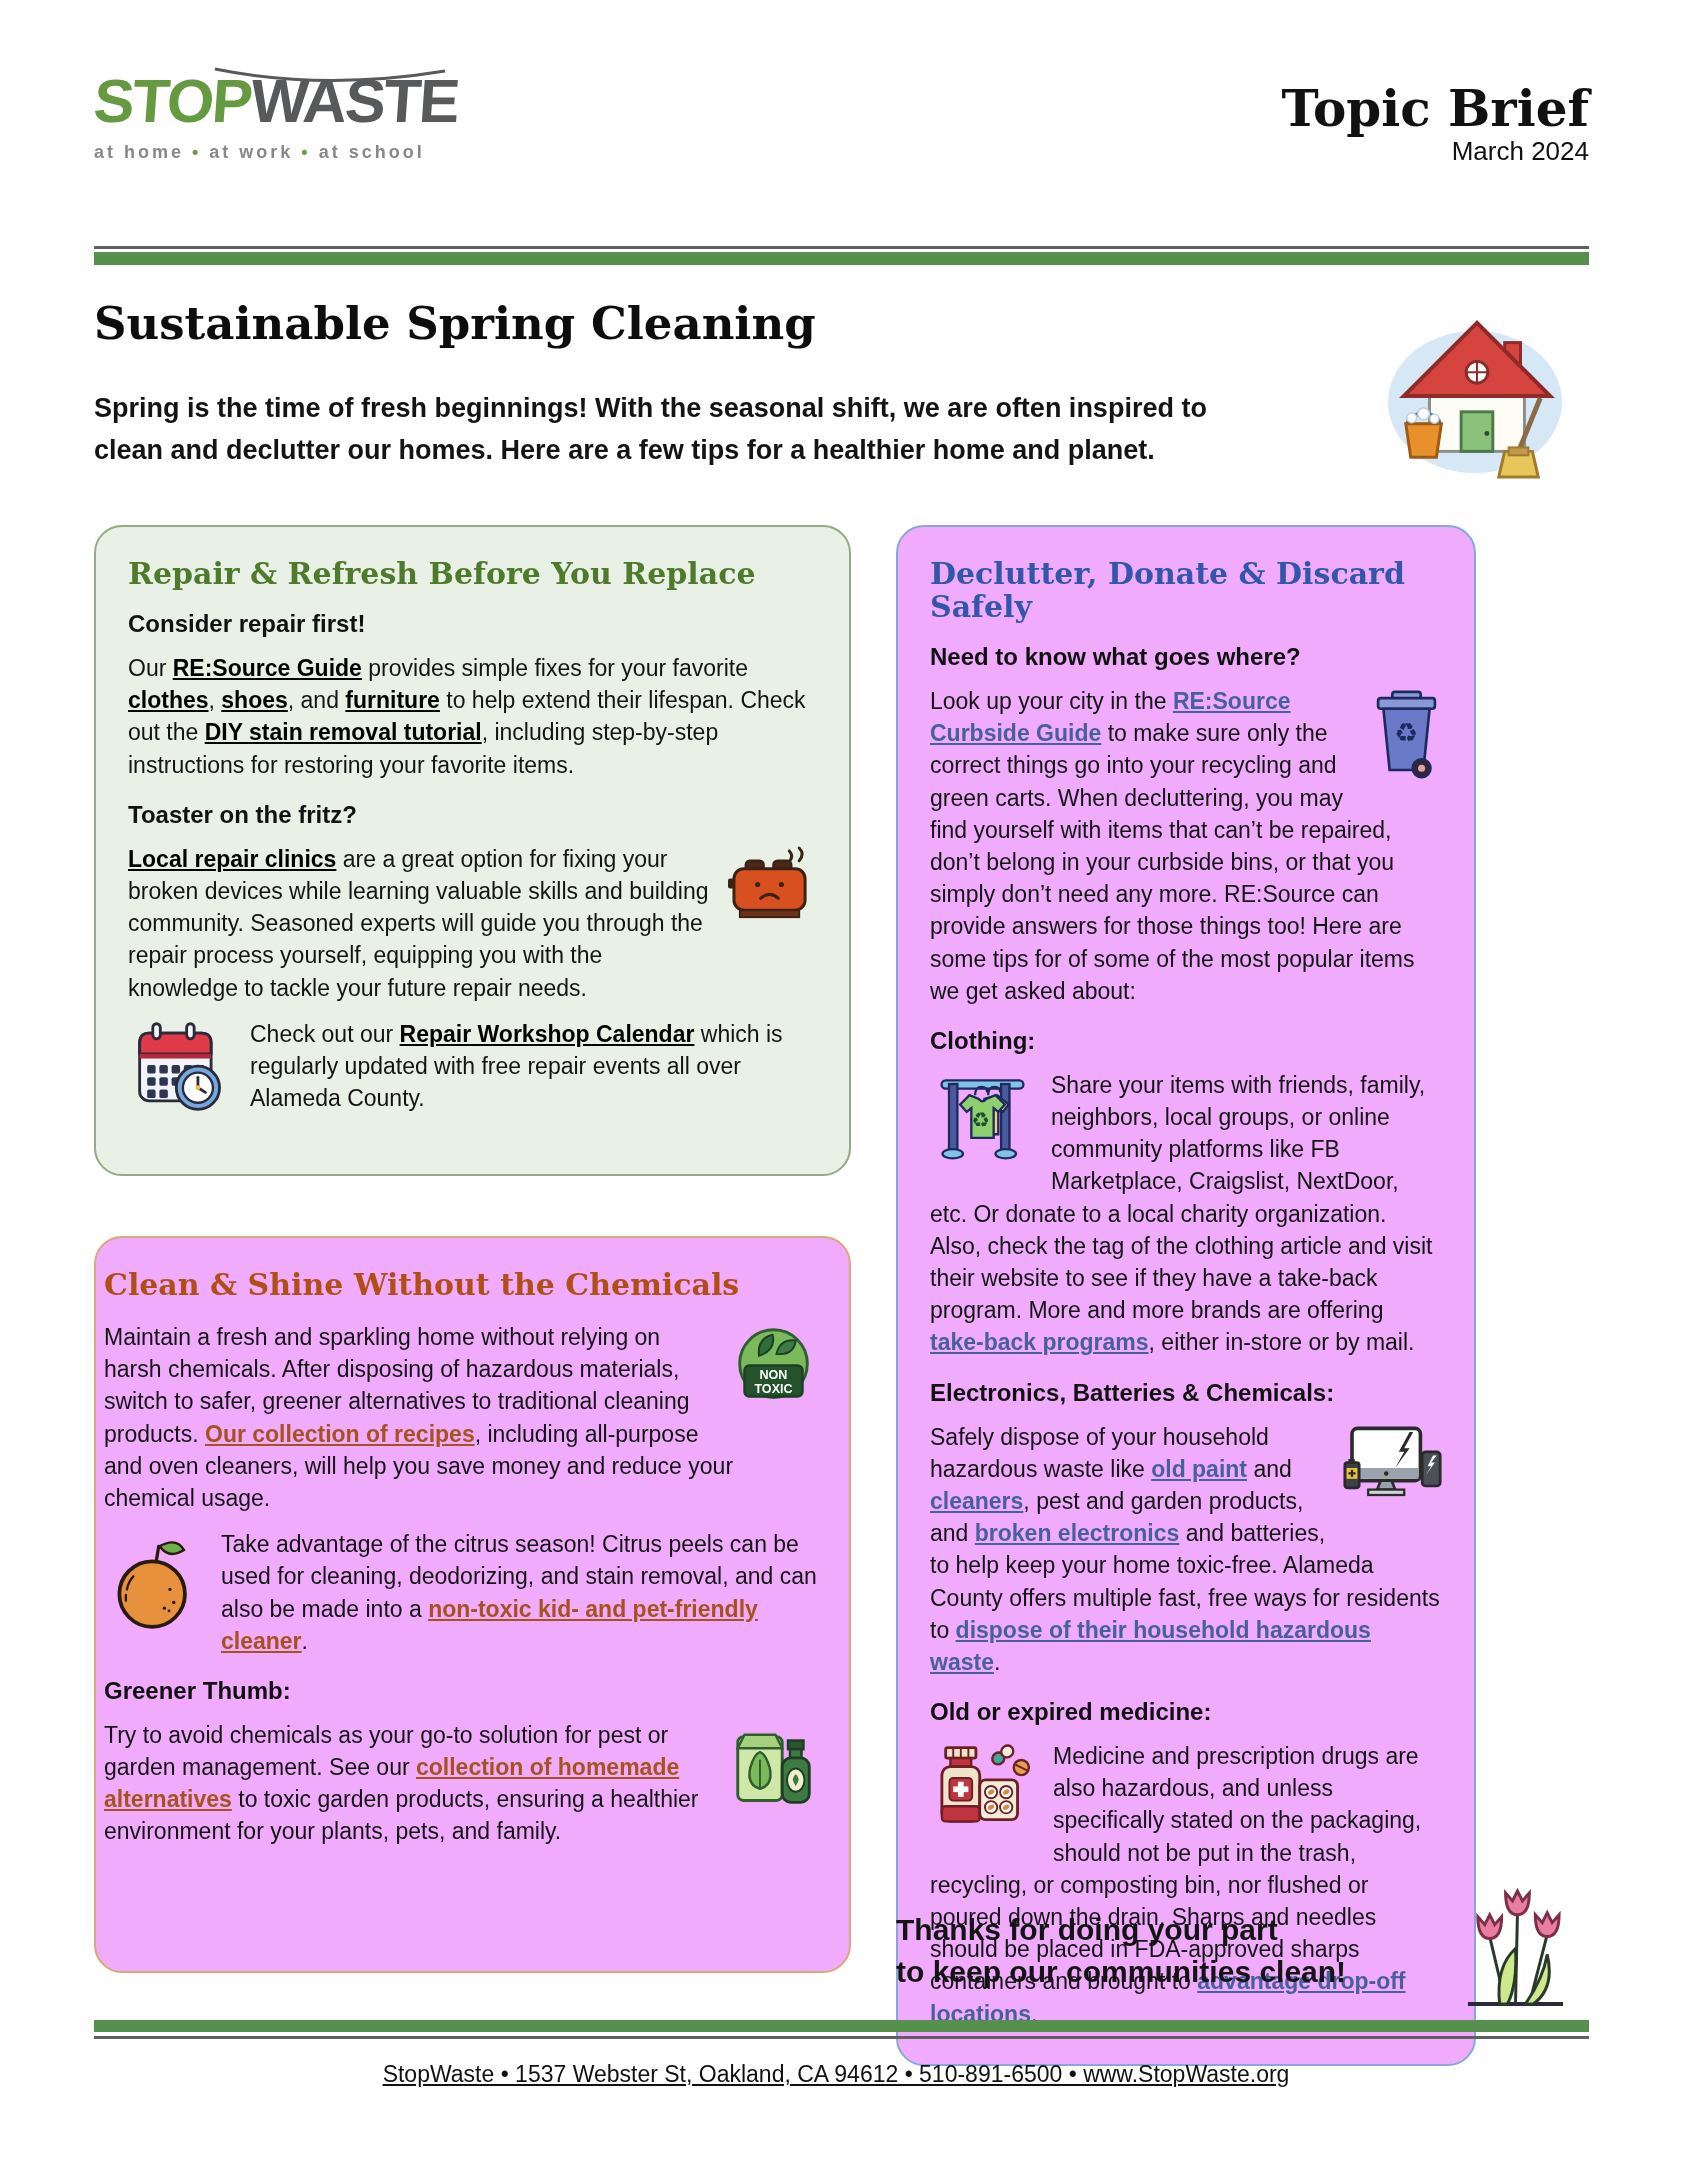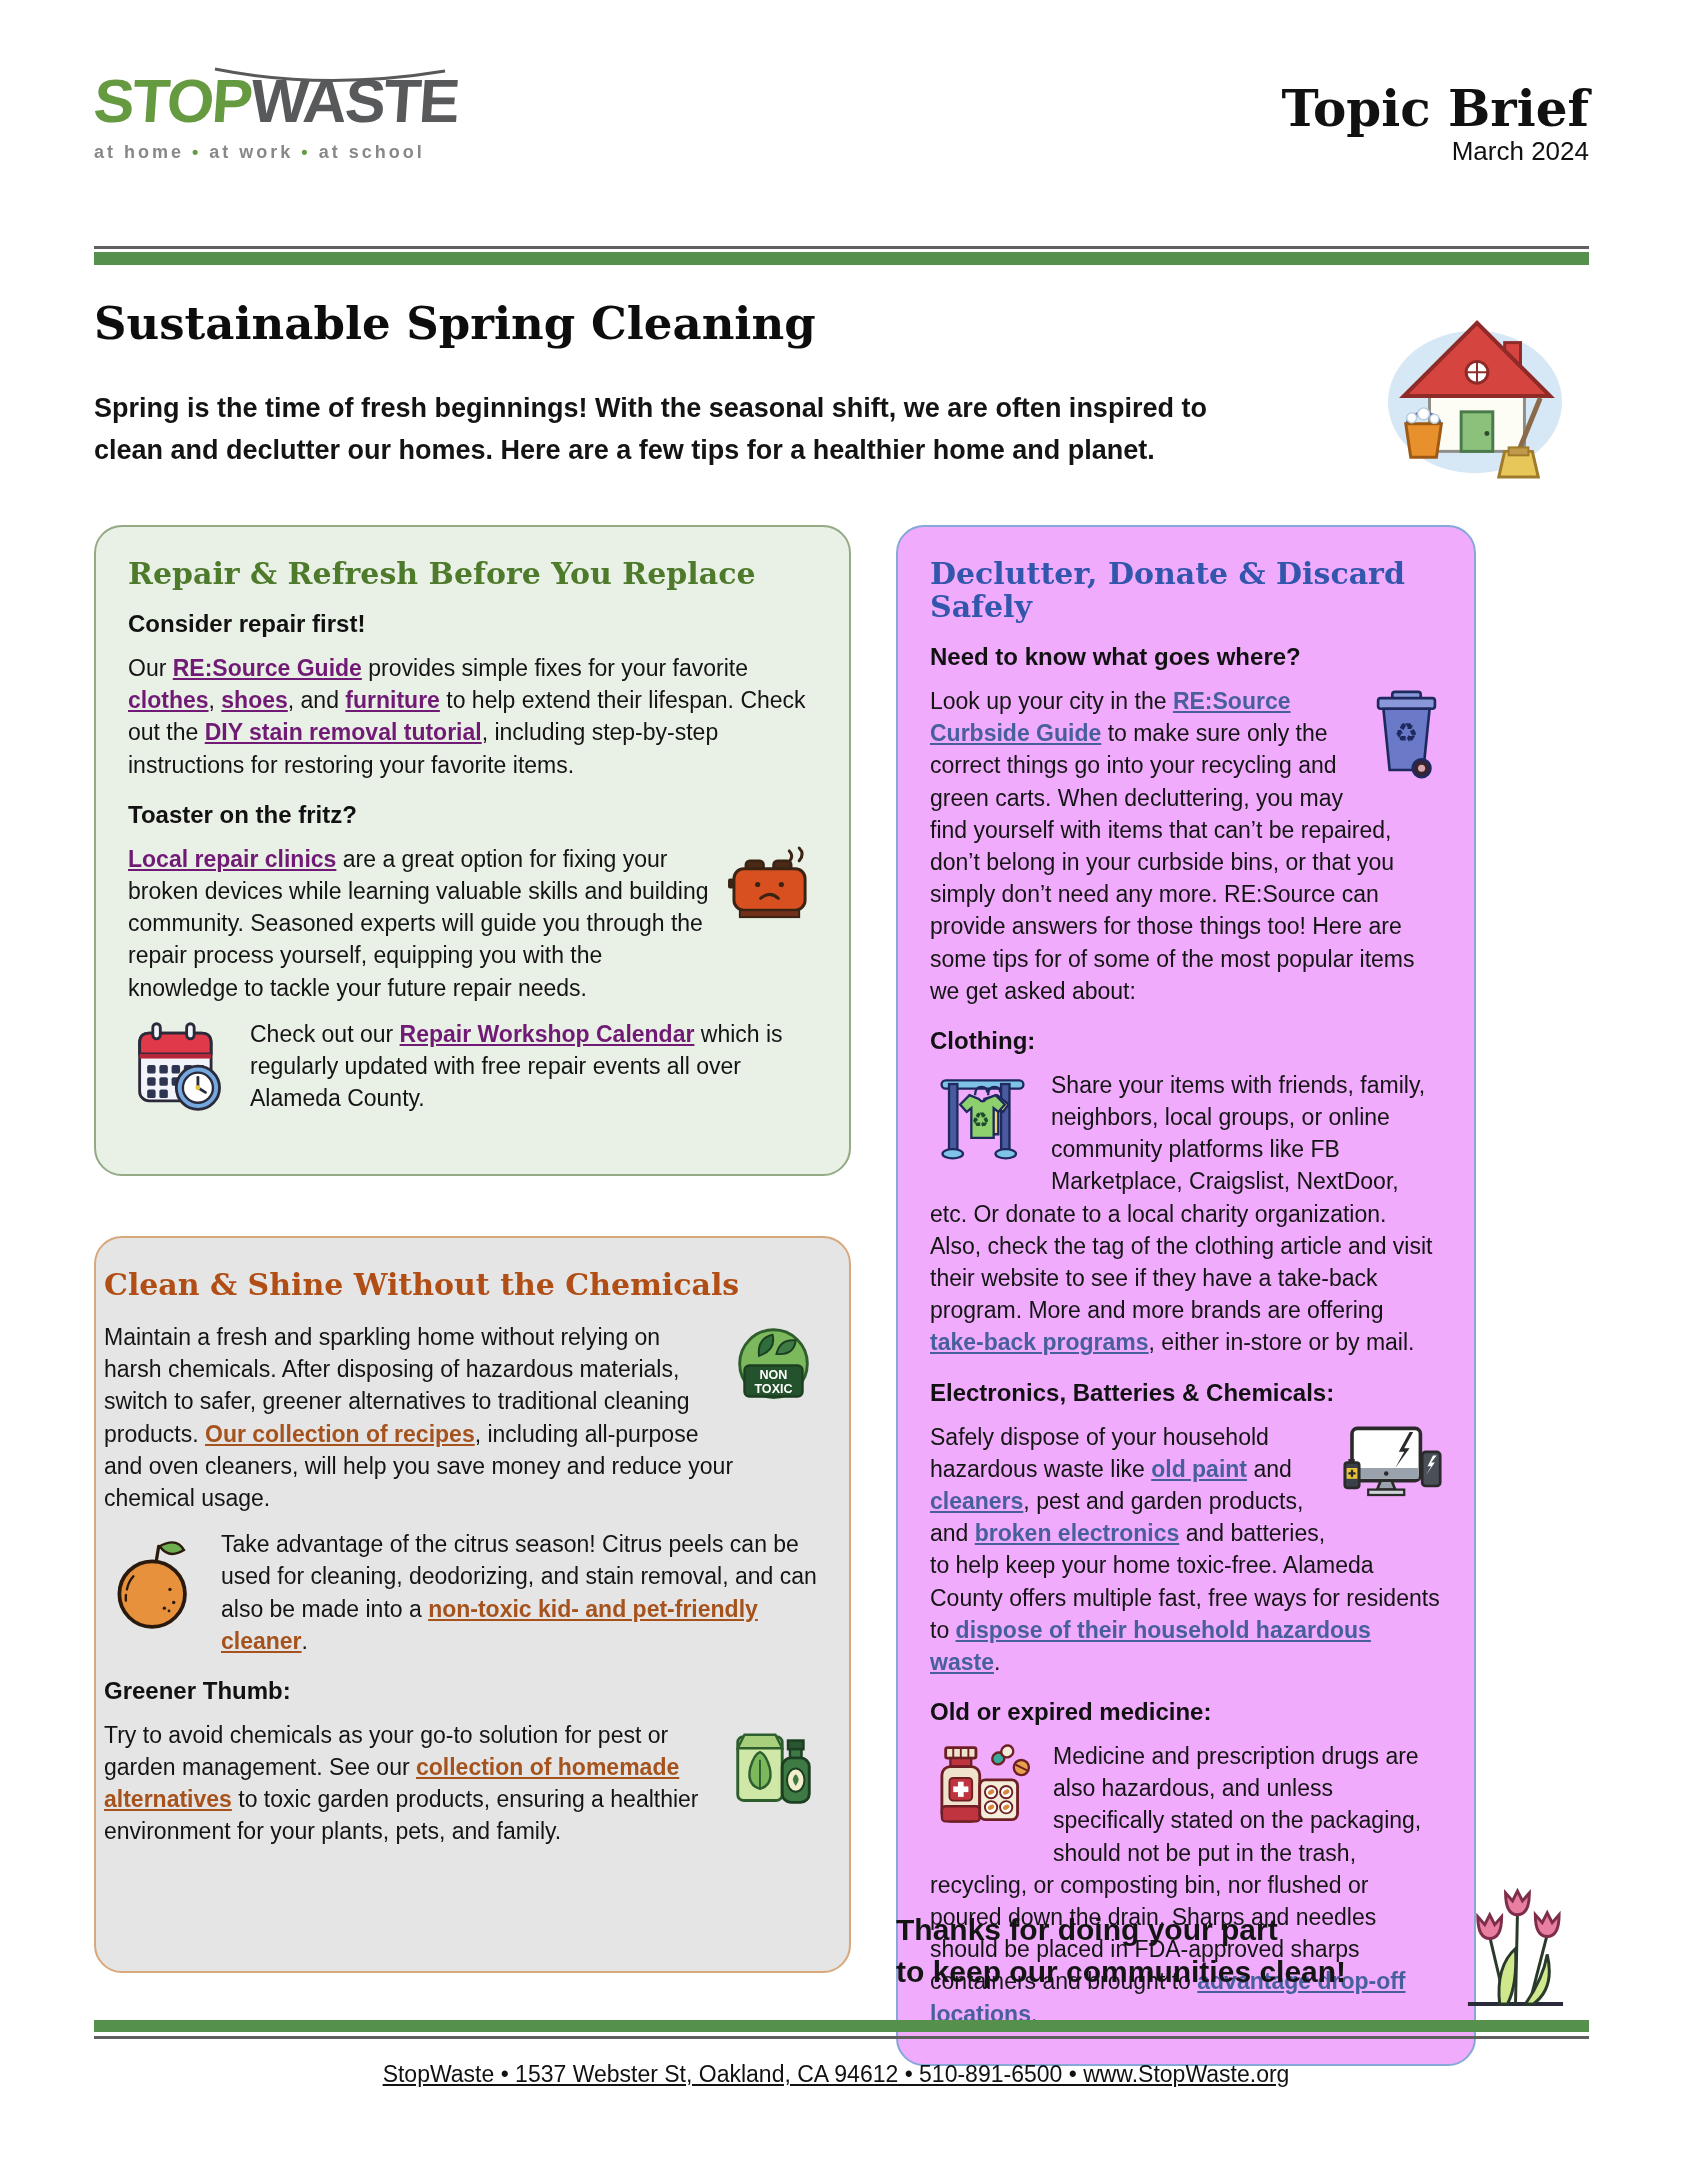--- a/index.html
+++ b/index.html
@@ -29,32 +29,32 @@
               font-size:45px;color:#0d0d0d;}
   .intro{position:absolute;left:94px;top:388px;width:1139px;
          font-size:27px;font-weight:bold;line-height:1.55;}
   .house-illo{position:absolute;left:1374px;top:307px;}
 
   
   .box{position:absolute;border-radius:28px;padding:26px 32px 20px 32px;box-sizing:border-box;}
   .box-green{left:94px;top:525px;width:757px;min-height:651px;
              background:#e9f0e5;border:2.5px solid #93aa85;}
   .box-orange{left:94px;top:1236px;width:757px;min-height:737px;
-              background:#e5e5e5;border:2.5px solid #d8a87c;padding-left:8px;}
+              background:#f0abfc;border:2.5px solid #d8a87c;padding-left:8px;}
   .box-blue{left:896px;top:525px;width:580px;min-height:1312px;
             background:#f0abfc;border:2.5px solid #86a8d8;}
   .box h2{margin:4px 0 20px 0;font-family:"DejaVu Serif","Liberation Serif",serif;
           font-size:30px;line-height:1.1;}
   .box-green h2{color:#4e7a2c;}
   .box-orange h2{color:#b14e15;}
   .box-blue h2{color:#3156ac;}
   .subhead{font-size:24px;font-weight:bold;margin:20px 0 14px 0;color:#111;}
   .para{font-size:23px;line-height:1.4;margin:0 0 14px 0;}
   .inline-link{font-weight:bold;text-decoration:underline;cursor:pointer;}
-  .box-green .inline-link{color:#701a75;}
+  .box-green .inline-link{color:#000000;}
   .box-orange .inline-link{color:#a6521c;}
   .box-blue .inline-link{color:#475f9d;}
   .icon{display:block;}
   .f-right{float:right;margin:2px 0 8px 16px;}
   .f-left{float:left;margin:2px 22px 8px 6px;}
   .clearfix::after{content:"";display:table;clear:both;}
 
   
   .thanks{position:absolute;left:896px;top:1909px;width:683px;}
   .thanks-text{font-size:30px;font-weight:bold;line-height:1.4;float:left;}

